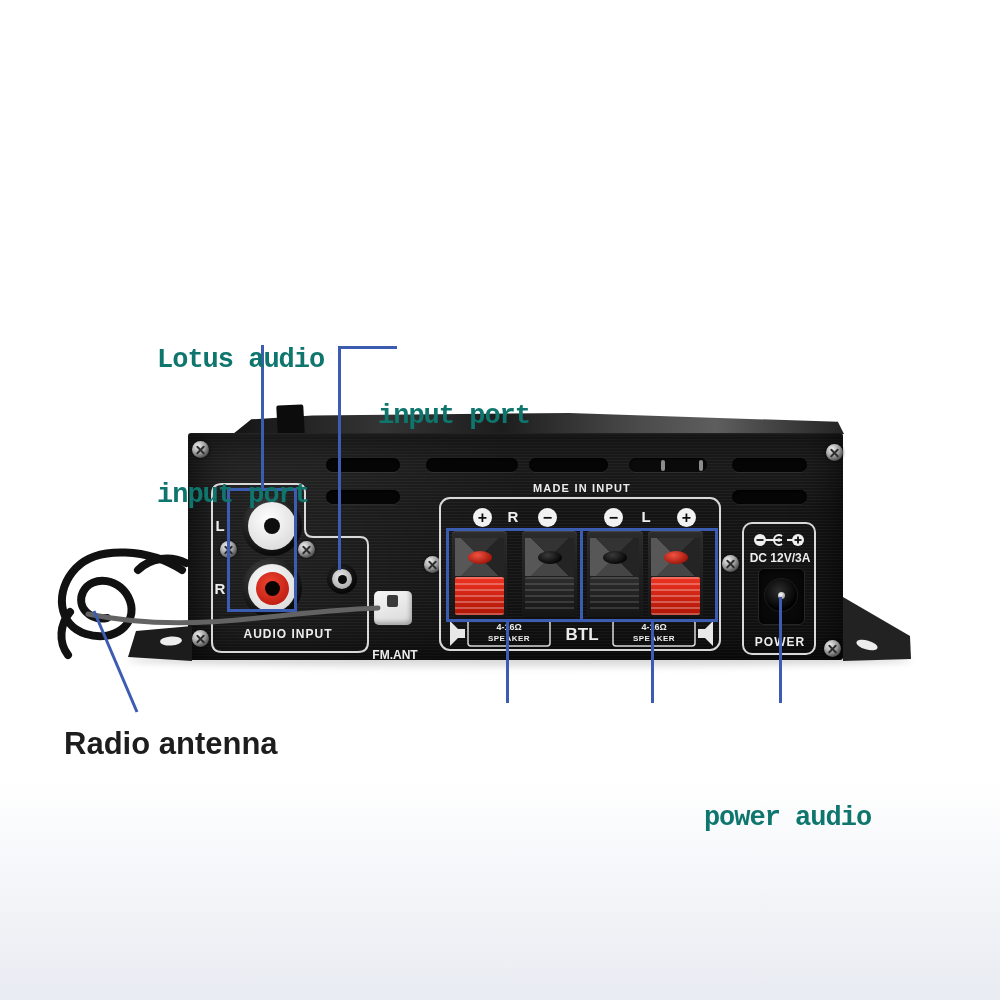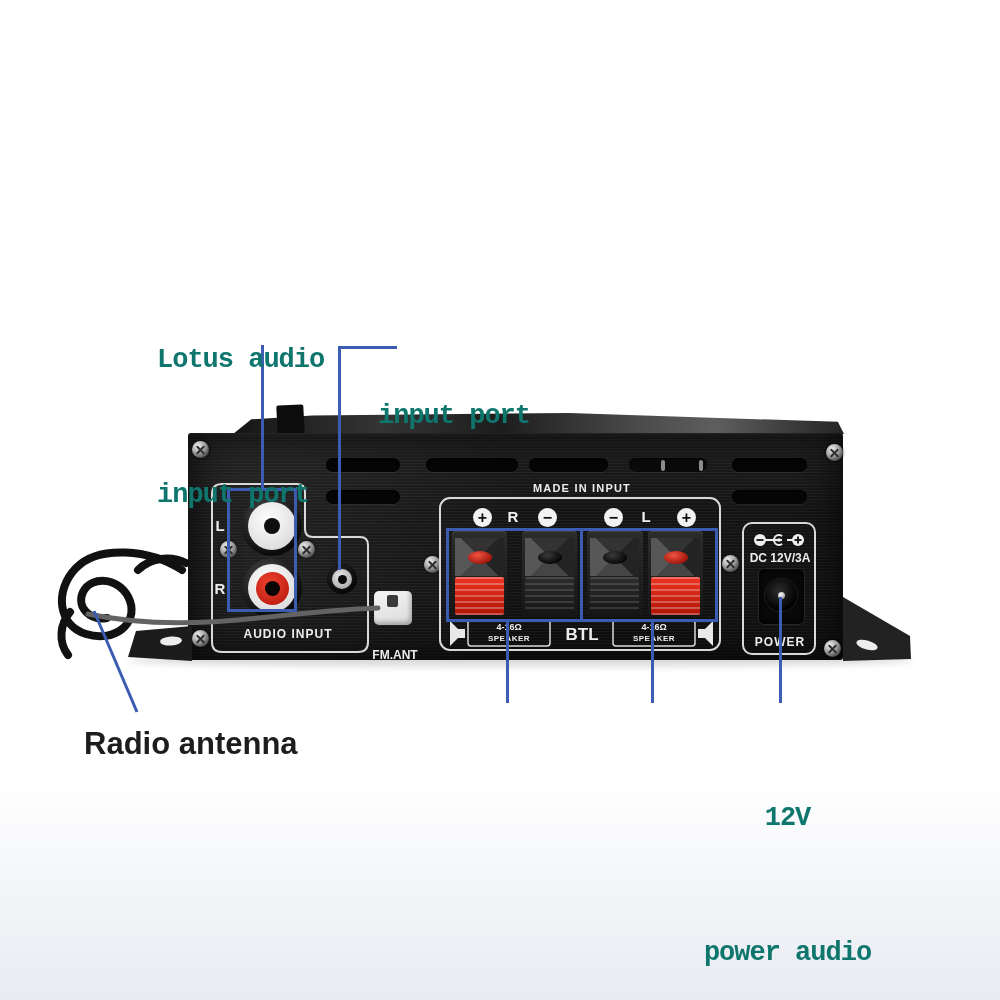--- a/index.html
+++ b/index.html
@@ -244,21 +244,20 @@
   <div class="bline blue" style="left:651px;top:620px;width:3px;height:83px;"></div>
   <div class="bline blue" style="left:779px;top:597px;width:3px;height:106px;"></div>
 
   <div class="callout" style="left:157px;top:248px;">
     <div>Lotus audio</div>
     <div>input port</div>
   </div>
   <div class="callout" style="left:378px;top:316px;line-height:40px;">
     <div>input port</div>
   </div>
-  <div class="radio-label" style="left:84px;top:726px;">Radio antenna</div>
+  <div class="radio-label" style="left:64px;top:726px;">Radio antenna</div>
   <div class="callout center" style="left:388px;top:706px;width:252px;">
   </div>
   <div class="callout center" style="left:670px;top:706px;width:235px;">
-    <div>12V</div>
     <div>power audio</div>
   </div>
 
 </div>
 
 </body></html>

